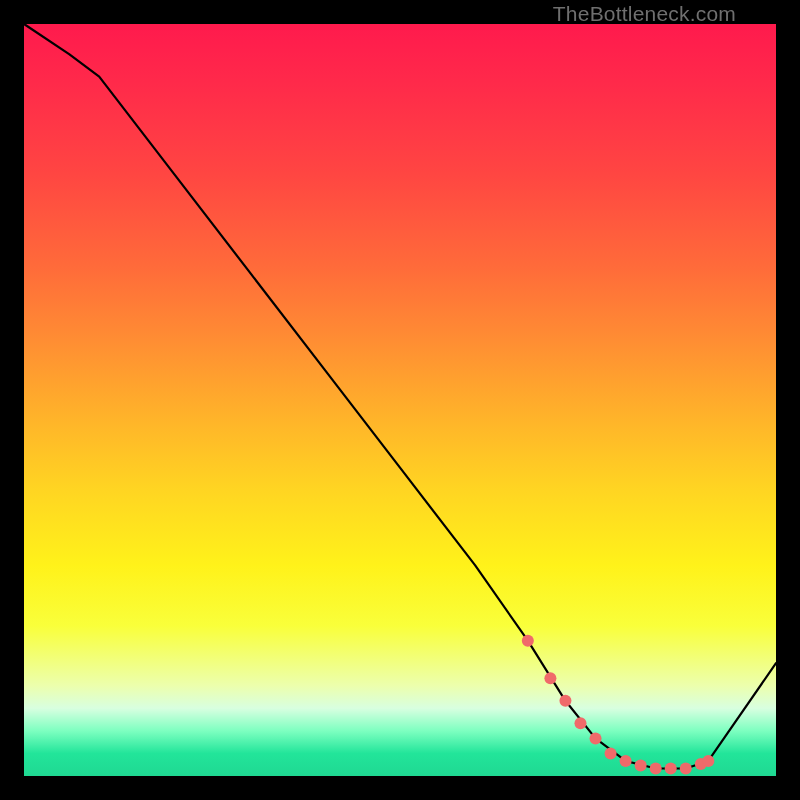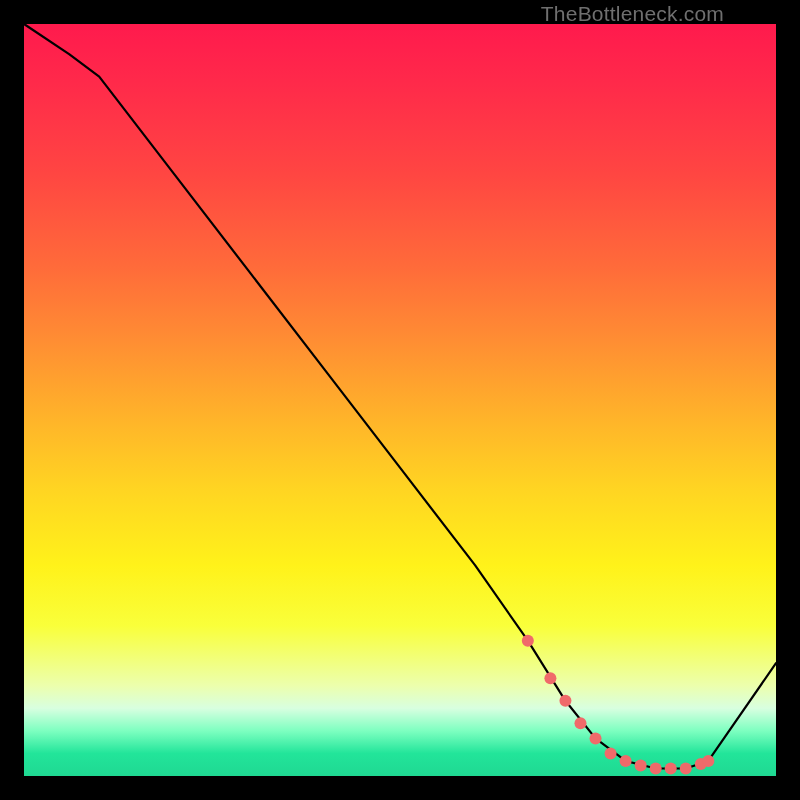--- a/index.html
+++ b/index.html
@@ -9,20 +9,21 @@
     height: 800px;
     background: #000;
     overflow: hidden;
     font-family: Arial, Helvetica, sans-serif;
   }
   .frame {
     position: relative;
     width: 730px;
     height: 800px;
     background: #000;
+    padding-left: 12px;
   }
   .plot {
     position: absolute;
     left: 24px;
     top: 24px;
     width: 752px;
     height: 752px;
     background: linear-gradient(
       to bottom,
       #ff1a4d 0%,

